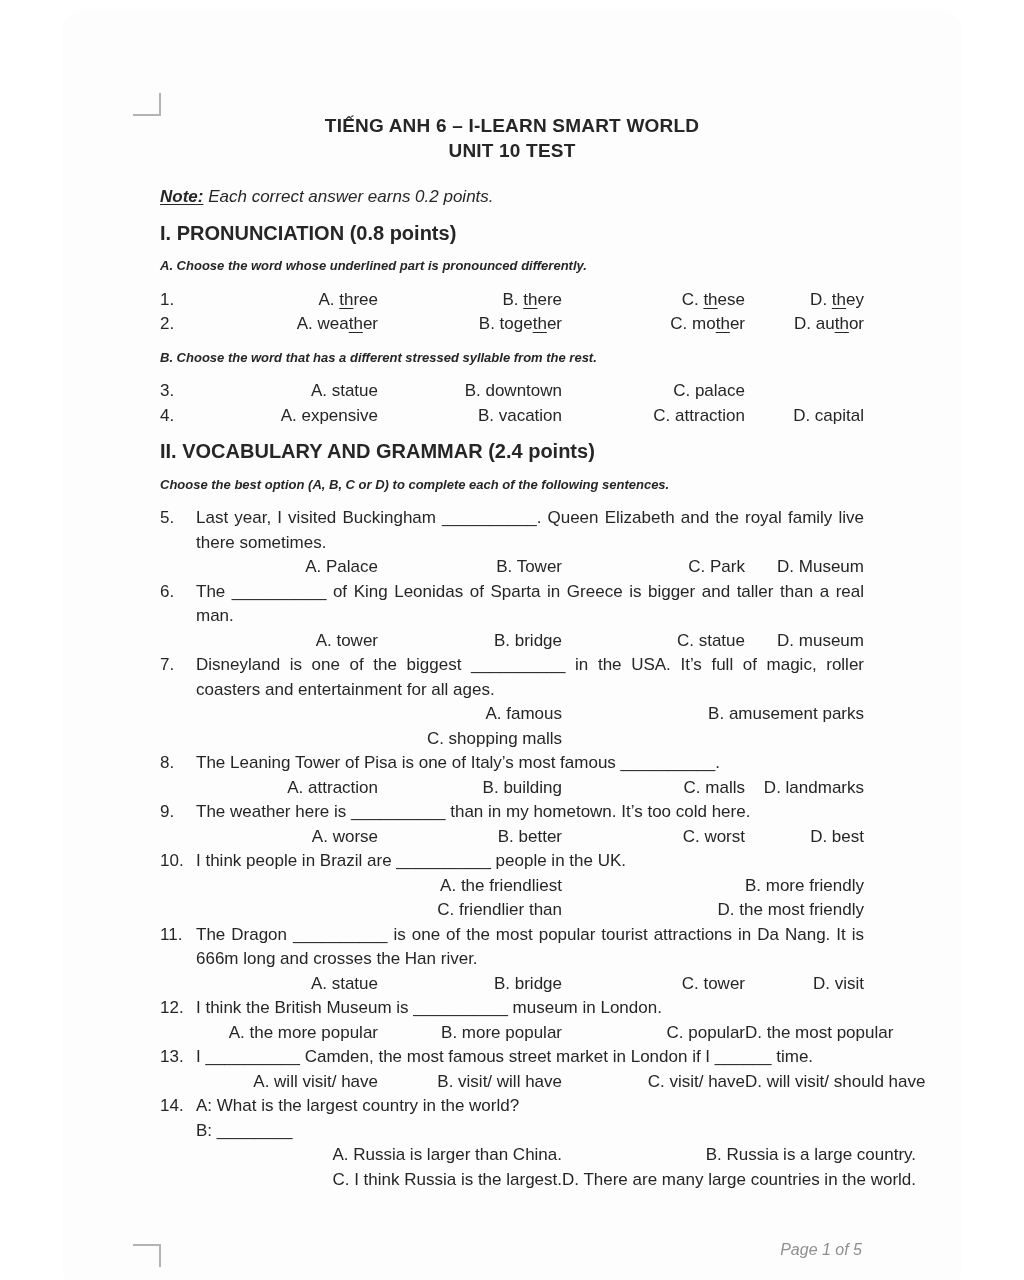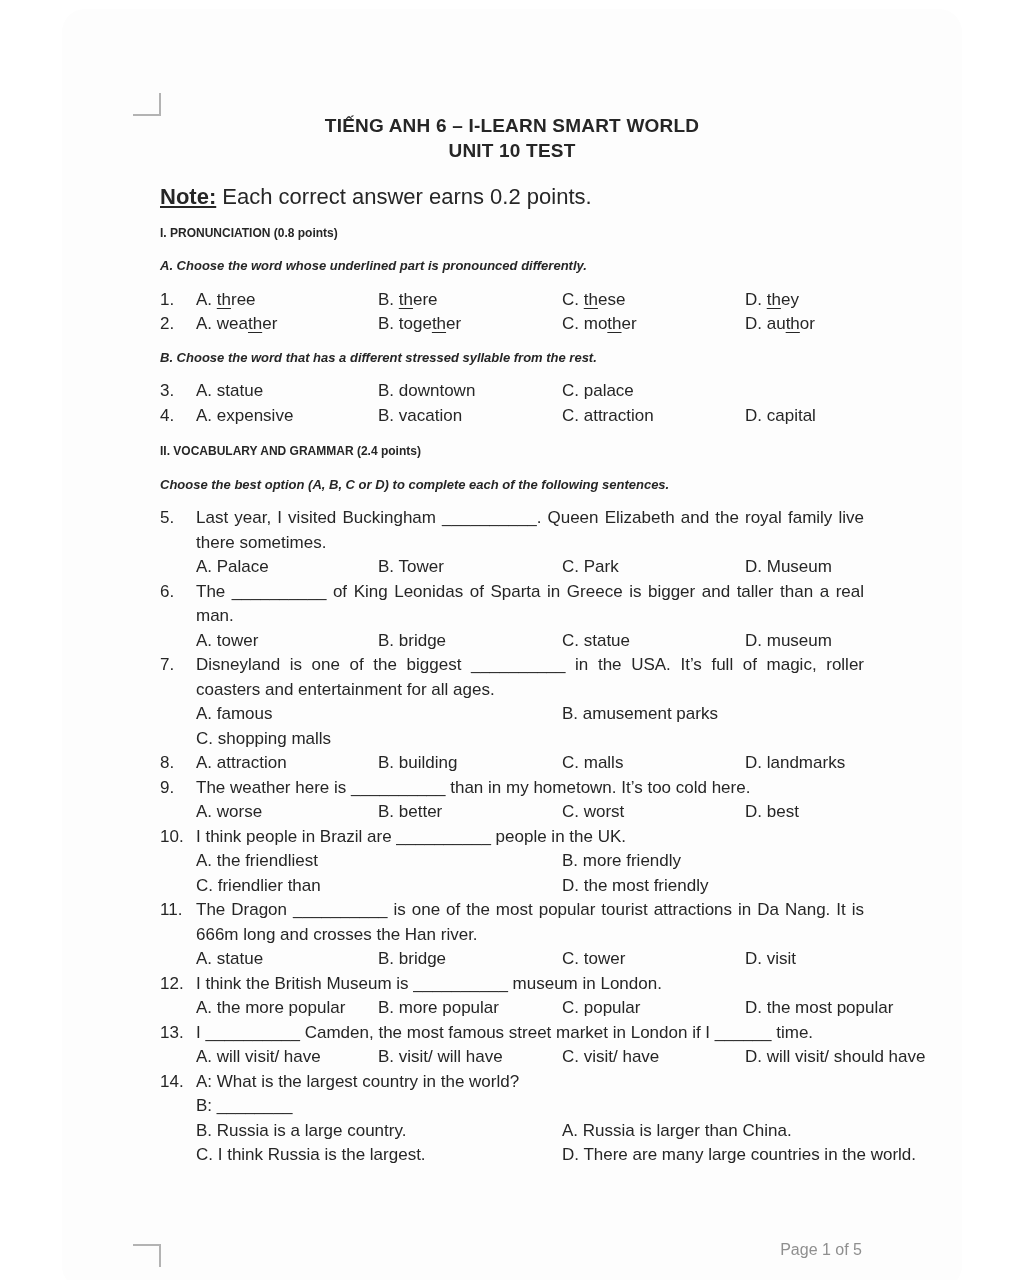--- a/index.html
+++ b/index.html
@@ -24,31 +24,32 @@
   .title-block {
     margin-top: 104px;
     text-align: center;
     font-weight: bold;
     font-size: 19px;
     line-height: 25px;
     letter-spacing: 0.2px;
   }
   .note-line {
     margin-top: 22px;
-    font-size: 22px;
-    line-height: 24.5px;
+    font-size: 17px;
+    line-height: 24.5px;
+    font-style: italic;
   }
   .note-line .note-label {
     font-weight: bold;
     text-decoration: underline;
     text-underline-offset: 2px;
   }
   .sec-heading {
     margin-top: 11px;
-    font-size: 12px;
+    font-size: 20px;
     line-height: 24.5px;
     font-weight: bold;
   }
   .instr {
     margin-top: 9px;
     font-size: 13px;
     line-height: 24.5px;
     font-weight: bold;
     font-style: italic;
   }
@@ -63,27 +64,28 @@
   .qtext { margin: 0; text-align: justify; }
   .opt4 {
     display: grid;
     grid-template-columns: 182px 184px 183px 1fr;
     flex: 1;
   }
   .opt2 {
     display: grid;
     grid-template-columns: 366px 1fr;
   }
-  .opt { white-space: nowrap; overflow: visible; }
+  .opt { white-space: nowrap; overflow: visible; text-align: right; }
   .u { text-decoration: underline; text-underline-offset: 2.5px; }
   .footer {
     position: absolute;
     right: 100px;
     bottom: 30px;
     font-size: 16px;
+    font-style: italic;
     color: #8f8f8f;
   }
   .mark { position: absolute; width: 28px; height: 23px; }
   .mark-tl { left: 71px; top: 84px;  border-right: 2px solid #b3b3b3;  border-bottom: 2px solid #b3b3b3; }
   .mark-tr { left: 925px; top: 84px; border-left: 2px solid #b3b3b3;   border-bottom: 2px solid #b3b3b3; }
   .mark-bl { left: 71px; top: 1235px;  border-right: 2px solid #b3b3b3; border-top: 2px solid #b3b3b3; }
   .mark-br { left: 925px; top: 1235px; border-left: 2px solid #b3b3b3;  border-top: 2px solid #b3b3b3; }
 </style>
 </head>
 <body>
@@ -191,20 +193,21 @@
             <span class="opt">A. famous</span>
             <span class="opt">B. amusement parks</span>
             <span class="opt">C. shopping malls</span>
           </div>
         </div>
       </div>
 
       <div class="q">
         <div class="qnum">8.</div>
         <div class="qbody">
+          <p class="qtext">The Leaning Tower of Pisa is one of Italy’s most famous __________.</p>
           <div class="opt4">
             <span class="opt">A. attraction</span>
             <span class="opt">B. building</span>
             <span class="opt">C. malls</span>
             <span class="opt">D. landmarks</span>
           </div>
         </div>
       </div>
 
       <div class="q">
@@ -271,22 +274,22 @@
           </div>
         </div>
       </div>
 
       <div class="q">
         <div class="qnum">14.</div>
         <div class="qbody">
           <p class="qtext">A: What is the largest country in the world?</p>
           <p class="qtext">B: ________</p>
           <div class="opt2">
+            <span class="opt">A. Russia is larger than China.</span>
             <span class="opt">B. Russia is a large country.</span>
-            <span class="opt">A. Russia is larger than China.</span>
             <span class="opt">C. I think Russia is the largest.</span>
             <span class="opt">D. There are many large countries in the world.</span>
           </div>
         </div>
       </div>
 
     </div>
   </div>
 
   <div class="footer">Page 1 of 5</div>

